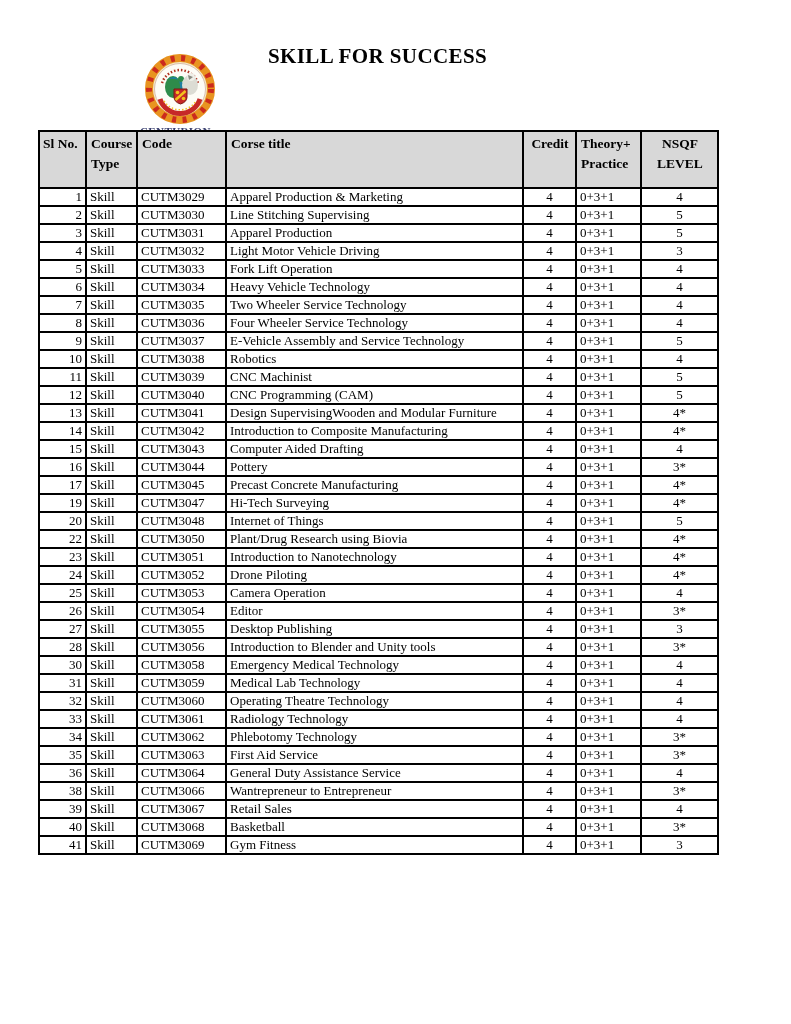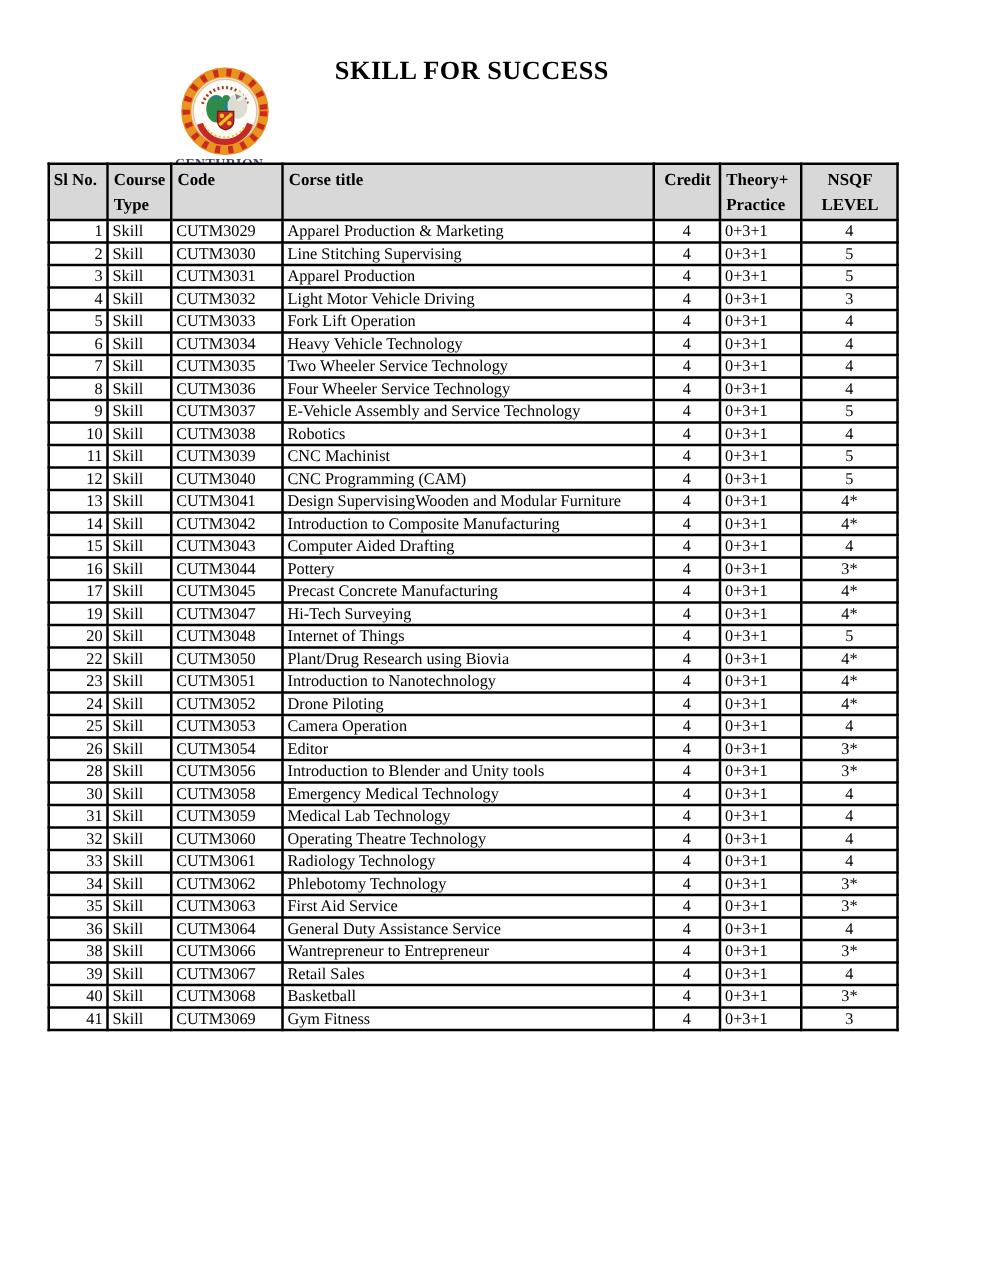--- a/index.html
+++ b/index.html
@@ -24,21 +24,21 @@
   table.courses {
     position:absolute; top:130px; left:38px; width:679px;
     border-collapse:collapse; table-layout:fixed;
     font-size:13px;
   }
   table.courses th, table.courses td {
     border:2px solid #000; overflow:hidden; white-space:nowrap;
   }
   table.courses thead th {
     background:#d8d8d8; font-weight:bold; font-size:13.5px;
-    vertical-align:top; text-align:left; padding:2px 3px 2px 4px;
+    vertical-align:top; text-align:left; padding:2px 3px 14px 4px;
     line-height:1.45; white-space:normal; height:45px;
   }
   table.courses thead th.c0 { padding-left:3px; }
   table.courses thead th.c4, table.courses thead th.c6 { text-align:center; }
   table.courses td { height:17px; line-height:16px; padding:0 3px; }
   td.c0 { text-align:right; padding-right:4px; }
   td.c1, td.c2, td.c3, td.c5 { text-align:left; }
   td.c4, td.c6 { text-align:center; }
 </style>
 </head>
@@ -304,20 +304,29 @@
       <tr>
         <td class="c0">26</td>
         <td class="c1">Skill</td>
         <td class="c2">CUTM3054</td>
         <td class="c3">Editor</td>
         <td class="c4">4</td>
         <td class="c5">0+3+1</td>
         <td class="c6">3*</td>
       </tr>
       <tr>
+        <td class="c0">27</td>
+        <td class="c1">Skill</td>
+        <td class="c2">CUTM3055</td>
+        <td class="c3">Desktop Publishing</td>
+        <td class="c4">4</td>
+        <td class="c5">0+3+1</td>
+        <td class="c6">3</td>
+      </tr>
+      <tr>
         <td class="c0">28</td>
         <td class="c1">Skill</td>
         <td class="c2">CUTM3056</td>
         <td class="c3">Introduction to Blender and Unity tools</td>
         <td class="c4">4</td>
         <td class="c5">0+3+1</td>
         <td class="c6">3*</td>
       </tr>
       <tr>
         <td class="c0">30</td>

